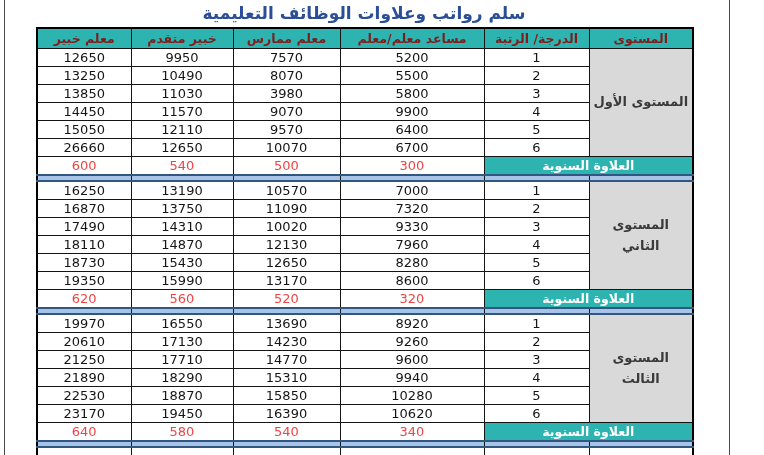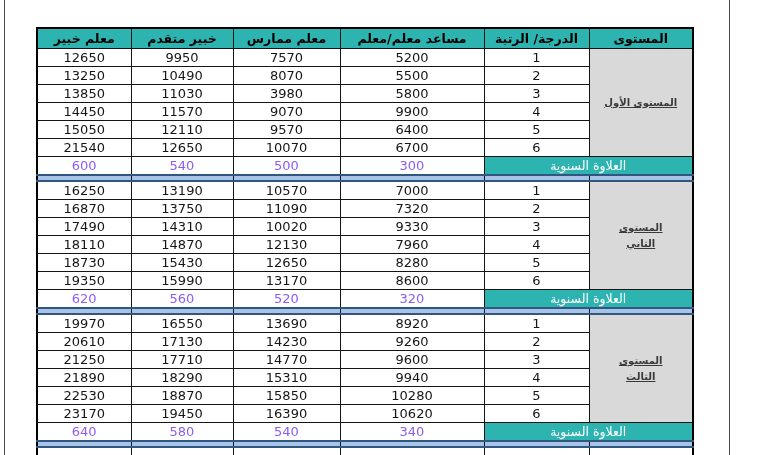--- a/index.html
+++ b/index.html
@@ -26,51 +26,52 @@
   table.salary{
     position:absolute;top:27px;left:36px;width:656px;
     border-collapse:collapse;table-layout:fixed;direction:rtl;
     border:2px solid #000;
   }
   .salary th,.salary td{
     border:1px solid var(--border-dark);
     text-align:center;vertical-align:middle;padding:0;overflow:hidden;
   }
   .salary thead th{
-    background:var(--teal);color:#000000;font-weight:bold;font-size:12.5px;
+    background:var(--teal);color:#7f1d1d;font-weight:bold;font-size:12.5px;
     height:19px;line-height:19px;
   }
   .salary td.value-cell,.salary td.rank-cell{
     height:17px;font-size:13px;color:#151515;background:#ffffff;line-height:17px;
   }
   .salary td.level-cell{
-    background:var(--gray);color:#3a3a3a;font-weight:600;font-size:10px;
-    white-space:pre-line;line-height:1.55;text-decoration:underline;
+    background:var(--gray);color:#3a3a3a;font-weight:600;font-size:13px;
+    white-space:pre-line;line-height:1.55;
   }
   .salary td.allowance-label-cell{
-    background:var(--teal);color:#ffffff;font-weight:normal;font-size:12.5px;
+    background:var(--teal);color:#ffffff;font-weight:bold;font-size:12.5px;
     height:17px;line-height:17px;
   }
   .salary td.allowance-value-cell{
-    height:17px;font-size:13px;color:#8b5cf6;background:#ffffff;line-height:17px;
+    height:17px;font-size:13px;color:#ef4444;background:#ffffff;line-height:17px;
   }
   .salary tr.sep-row td{
     height:4px;background:var(--sep-fill);
     border-top:2px solid var(--sep-border);
     border-bottom:2px solid var(--sep-border);
   }
   .salary td.stub-cell{height:14px;background:#ffffff;}
 </style>
 </head>
 <body>
 
 <div class="page">
   <div class="page-edge left"></div>
   <div class="page-edge right"></div>
 
+  <div class="doc-title">سلم رواتب وعلاوات الوظائف التعليمية</div>
 
   <table class="salary">
     <colgroup>
       <col style="width:104px">
       <col style="width:105px">
       <col style="width:144px">
       <col style="width:107px">
       <col style="width:102px">
       <col style="width:94px">
     </colgroup>
@@ -119,21 +120,21 @@
           <td class="value-cell">6400</td>
           <td class="value-cell">9570</td>
           <td class="value-cell">12110</td>
           <td class="value-cell">15050</td>
         </tr>
         <tr>
           <td class="rank-cell">6</td>
           <td class="value-cell">6700</td>
           <td class="value-cell">10070</td>
           <td class="value-cell">12650</td>
-          <td class="value-cell">21540</td>
+          <td class="value-cell">26660</td>
         </tr>
         <tr>
           <td class="allowance-label-cell" colspan="2">العلاوة السنوية</td>
           <td class="allowance-value-cell">300</td>
           <td class="allowance-value-cell">500</td>
           <td class="allowance-value-cell">540</td>
           <td class="allowance-value-cell">600</td>
         </tr>
         <tr class="sep-row">
           <td class=""></td>

